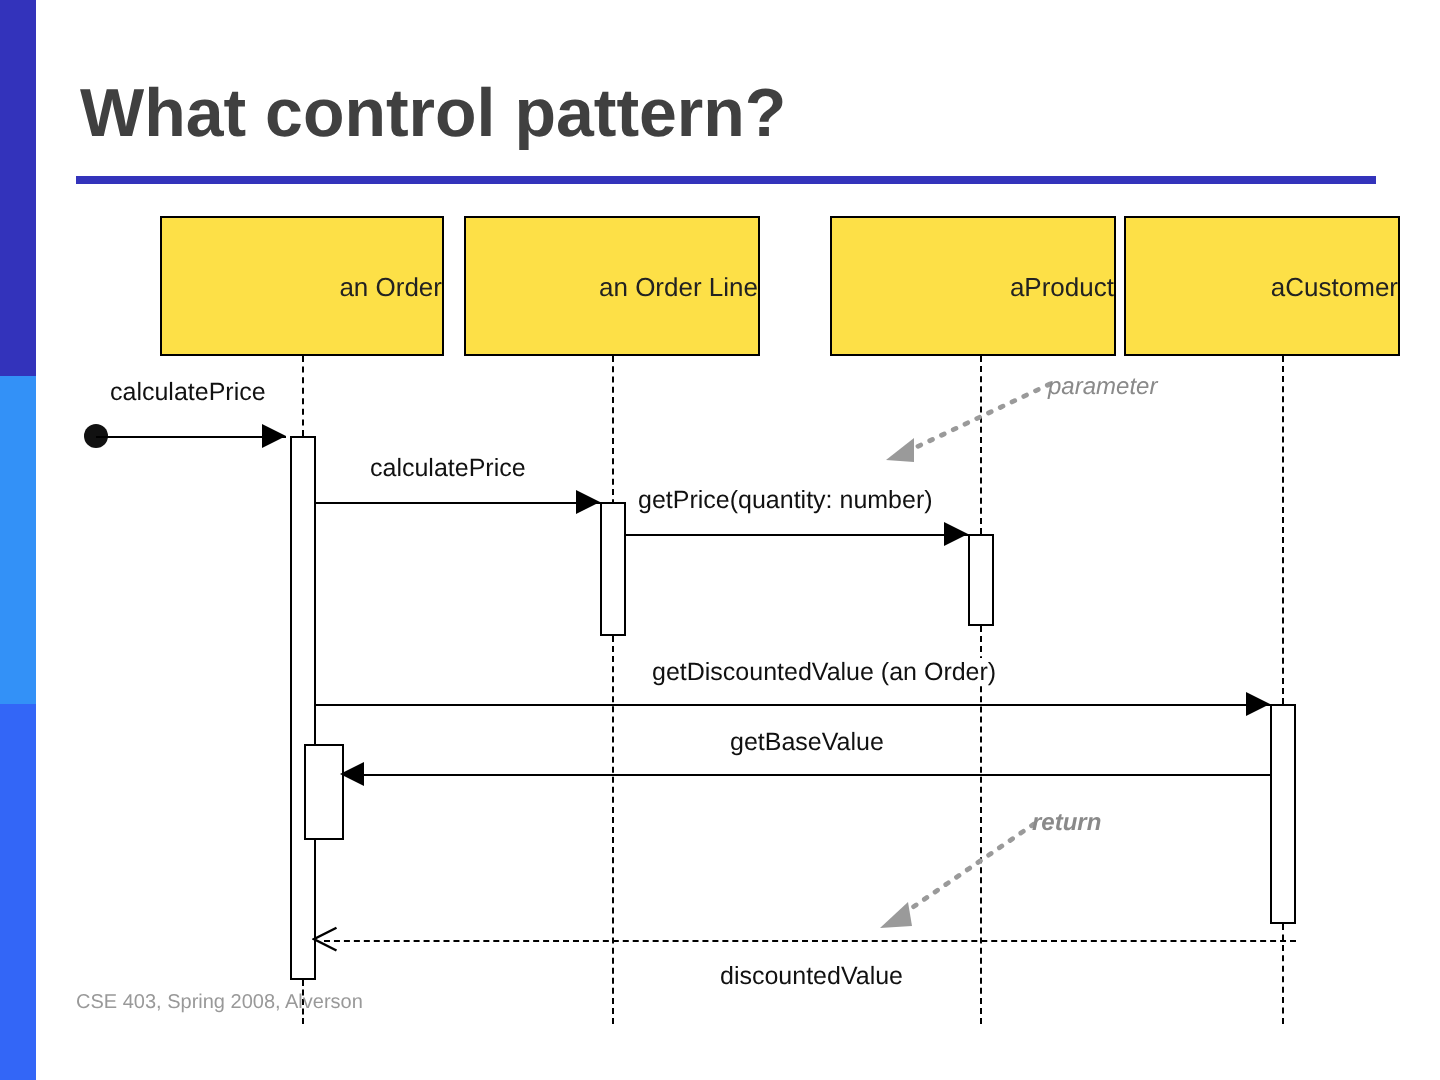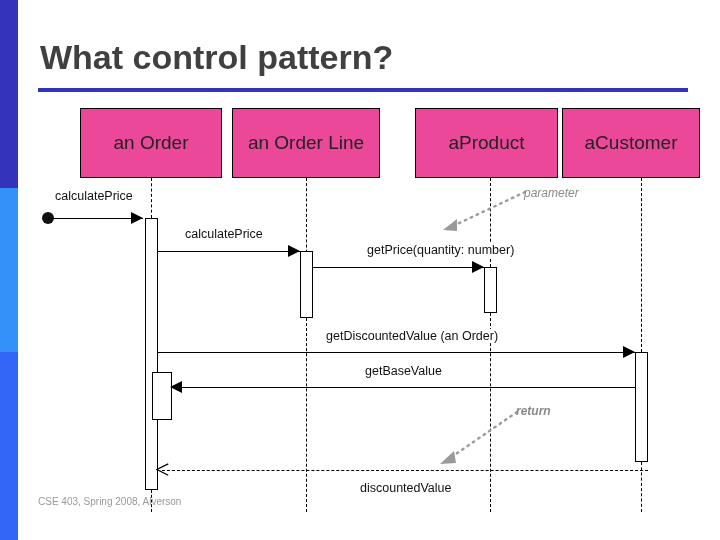--- a/index.html
+++ b/index.html
@@ -53,26 +53,26 @@
     top: 496px;
     font-size: 10px;
     color: #999999;
     white-space: nowrap;
   }
 
   
   .obj-box {
     position: absolute;
     border: 1px solid #000000;
-    background: #ec4899;
+    background: #fde047;
     box-sizing: border-box;
     display: flex;
     align-items: center;
-    justify-content: center;
-    font-size: 19px;
+    justify-content: flex-end;
+    font-size: 13px;
     color: #222222;
   }
   .lifeline {
     position: absolute;
     width: 0;
     border-left: 1px dashed #000000;
   }
   .activation {
     position: absolute;
     border: 1px solid #000000;
@@ -177,21 +177,21 @@
   <div class="msg-line" style="left:48px; top:218px; width:95px;"></div>
   <div class="arrow-right" style="left:131px; top:212px;"></div>
   <div class="msg-label" style="left:52px; top:189px;">calculatePrice</div>
 
   <div class="msg-line" style="left:158px; top:251px; width:142px;"></div>
   <div class="arrow-right" style="left:288px; top:245px;"></div>
   <div class="msg-label" style="left:182px; top:227px;">calculatePrice</div>
 
   <div class="msg-line" style="left:313px; top:267px; width:171px;"></div>
   <div class="arrow-right" style="left:472px; top:261px;"></div>
-  <div class="msg-label" style="left:316px; top:243px;margin-left:48px;">getPrice(quantity: number)</div>
+  <div class="msg-label" style="left:316px; top:243px;">getPrice(quantity: number)</div>
 
   <div class="msg-line" style="left:158px; top:352px; width:477px;"></div>
   <div class="arrow-right" style="left:623px; top:346px;"></div>
   <div class="msg-label" style="left:310px; top:329px;margin-left:13px;">getDiscountedValue (an Order)</div>
 
   <div class="msg-line" style="left:172px; top:387px; width:463px;"></div>
   <div class="arrow-left" style="left:170px; top:381px;"></div>
   <div class="msg-label" style="left:362px; top:364px;">getBaseValue</div>
 
   <div class="msg-line dashed" style="left:162px; top:470px; width:486px;"></div>

